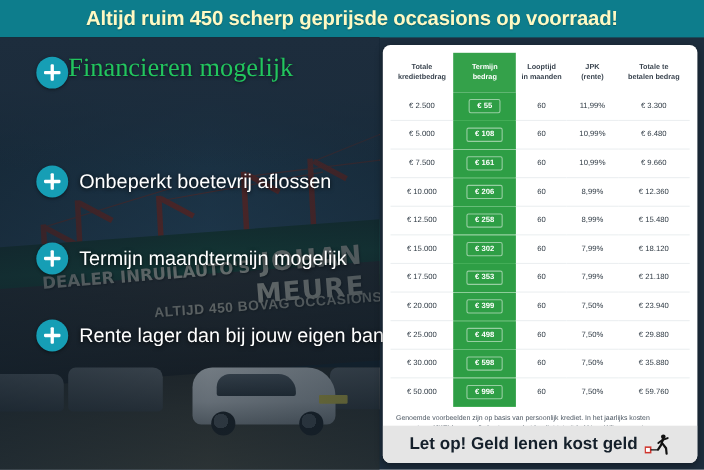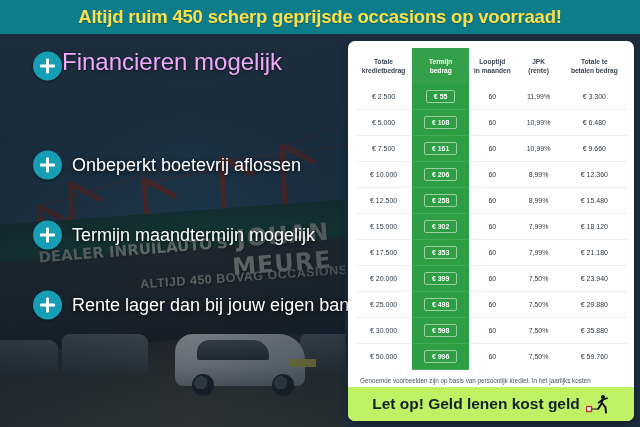--- a/index.html
+++ b/index.html
@@ -16,21 +16,21 @@
   }
 
   
   .top-banner {
     position: absolute; left: 0; top: 0;
     width: 640px; height: 34px;
     background: #0d7d8c;
     display: flex; align-items: center; justify-content: center;
   }
   .top-banner-text {
-    color: #fde047;
+    color: #fef9c3;
     font-size: 18.5px;
     font-weight: bold;
     letter-spacing: -0.2px;
     white-space: nowrap;
     text-shadow: 0 1px 1px rgba(0,0,0,.25);
   }
 
   
   .photo {
     position: absolute; left: 0; top: 34px;
@@ -127,23 +127,24 @@
 
   
   .left-copy {
     position: absolute; left: 0; top: 34px;
     width: 348px; height: 393px;
   }
   .headline-block {
     position: absolute; left: 62px; top: 13px; width: 280px;
   }
   .headline-1 {
-    color: #f0abfc; font-size: 24px; font-weight: normal;
+    color: #22c55e; font-size: 24px; font-weight: normal;
     line-height: 30px; white-space: nowrap;
     text-shadow: 0 1px 3px rgba(0,0,0,.6);
+    font-family: Liberation Serif, serif;
   }
   .headline-2 {
     color: #ffffff; font-size: 24px; font-weight: bold;
     line-height: 30px; white-space: nowrap;
     text-align: center; padding-right: 34px;
     text-shadow: 0 1px 3px rgba(0,0,0,.7);
   }
   .bullets { position: absolute; left: 0; top: 96px; width: 348px; }
   .bullet {
     position: relative; height: 70px;
@@ -234,21 +235,21 @@
   }
   .legal-body {
     color: #4a5560;
     font-size: 6.3px;
     line-height: 9.4px;
     text-align: left;
   }
   .warn-bar {
     position: absolute; left: 0; bottom: 0;
     width: 100%; height: 34px;
-    background: #bef264;
+    background: #e5e5e5;
     display: flex; align-items: center; justify-content: center;
     gap: 6px;
   }
   .warn-text {
     color: #15202b; font-size: 15.5px; font-weight: bold;
     white-space: nowrap;
   }
   .warn-icon { width: 24px; height: 20px; display: block; }
 </style>
 </head>

